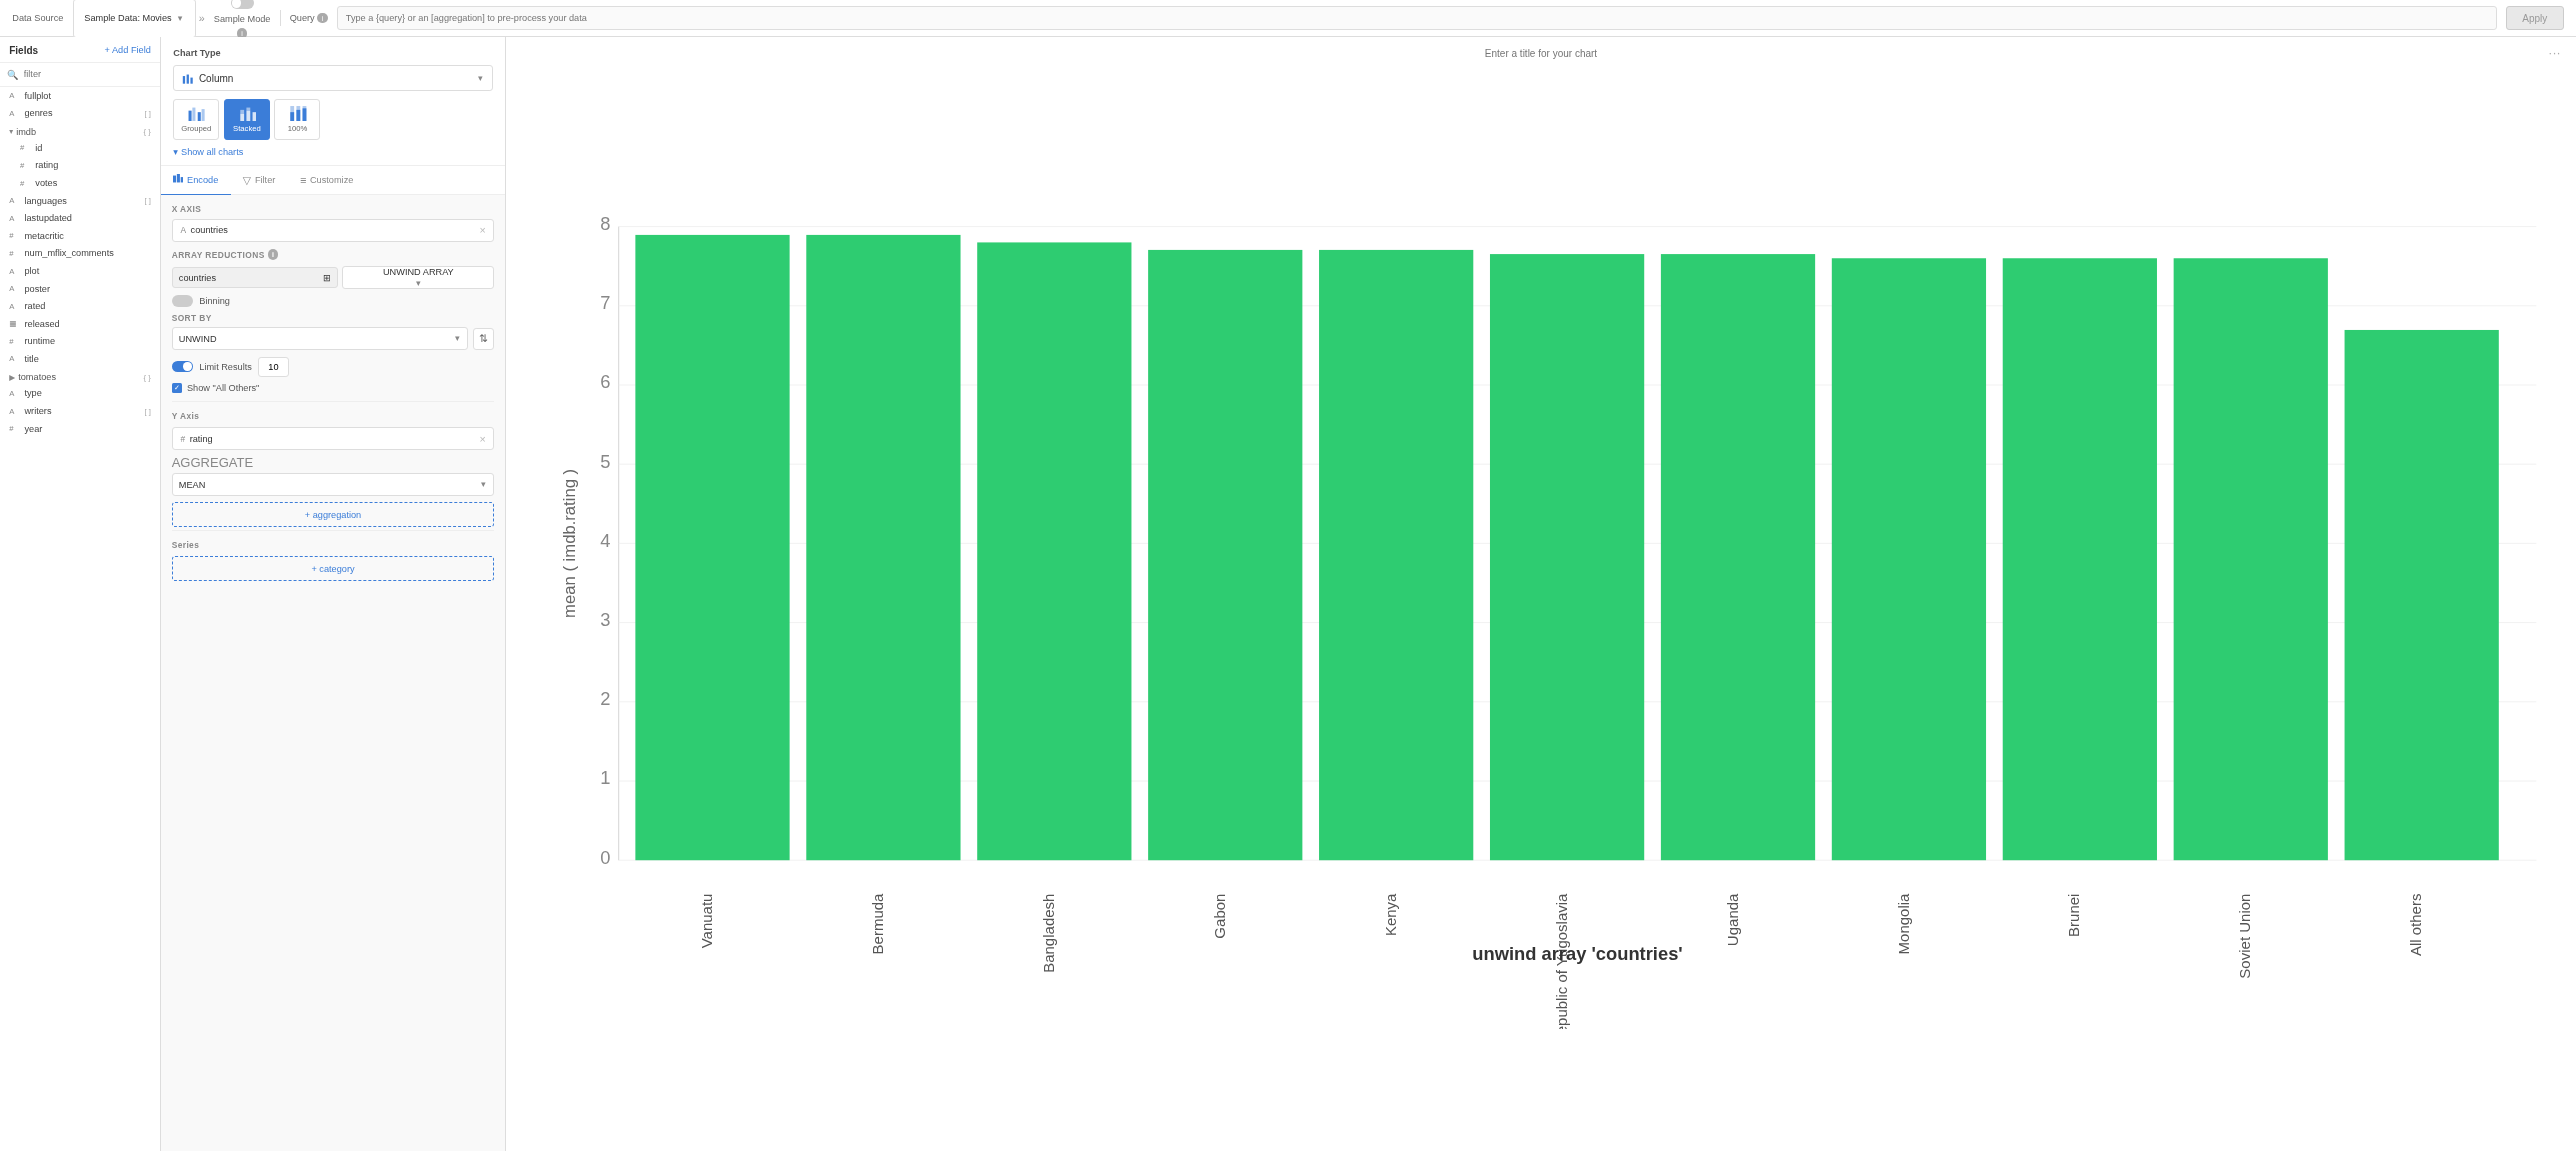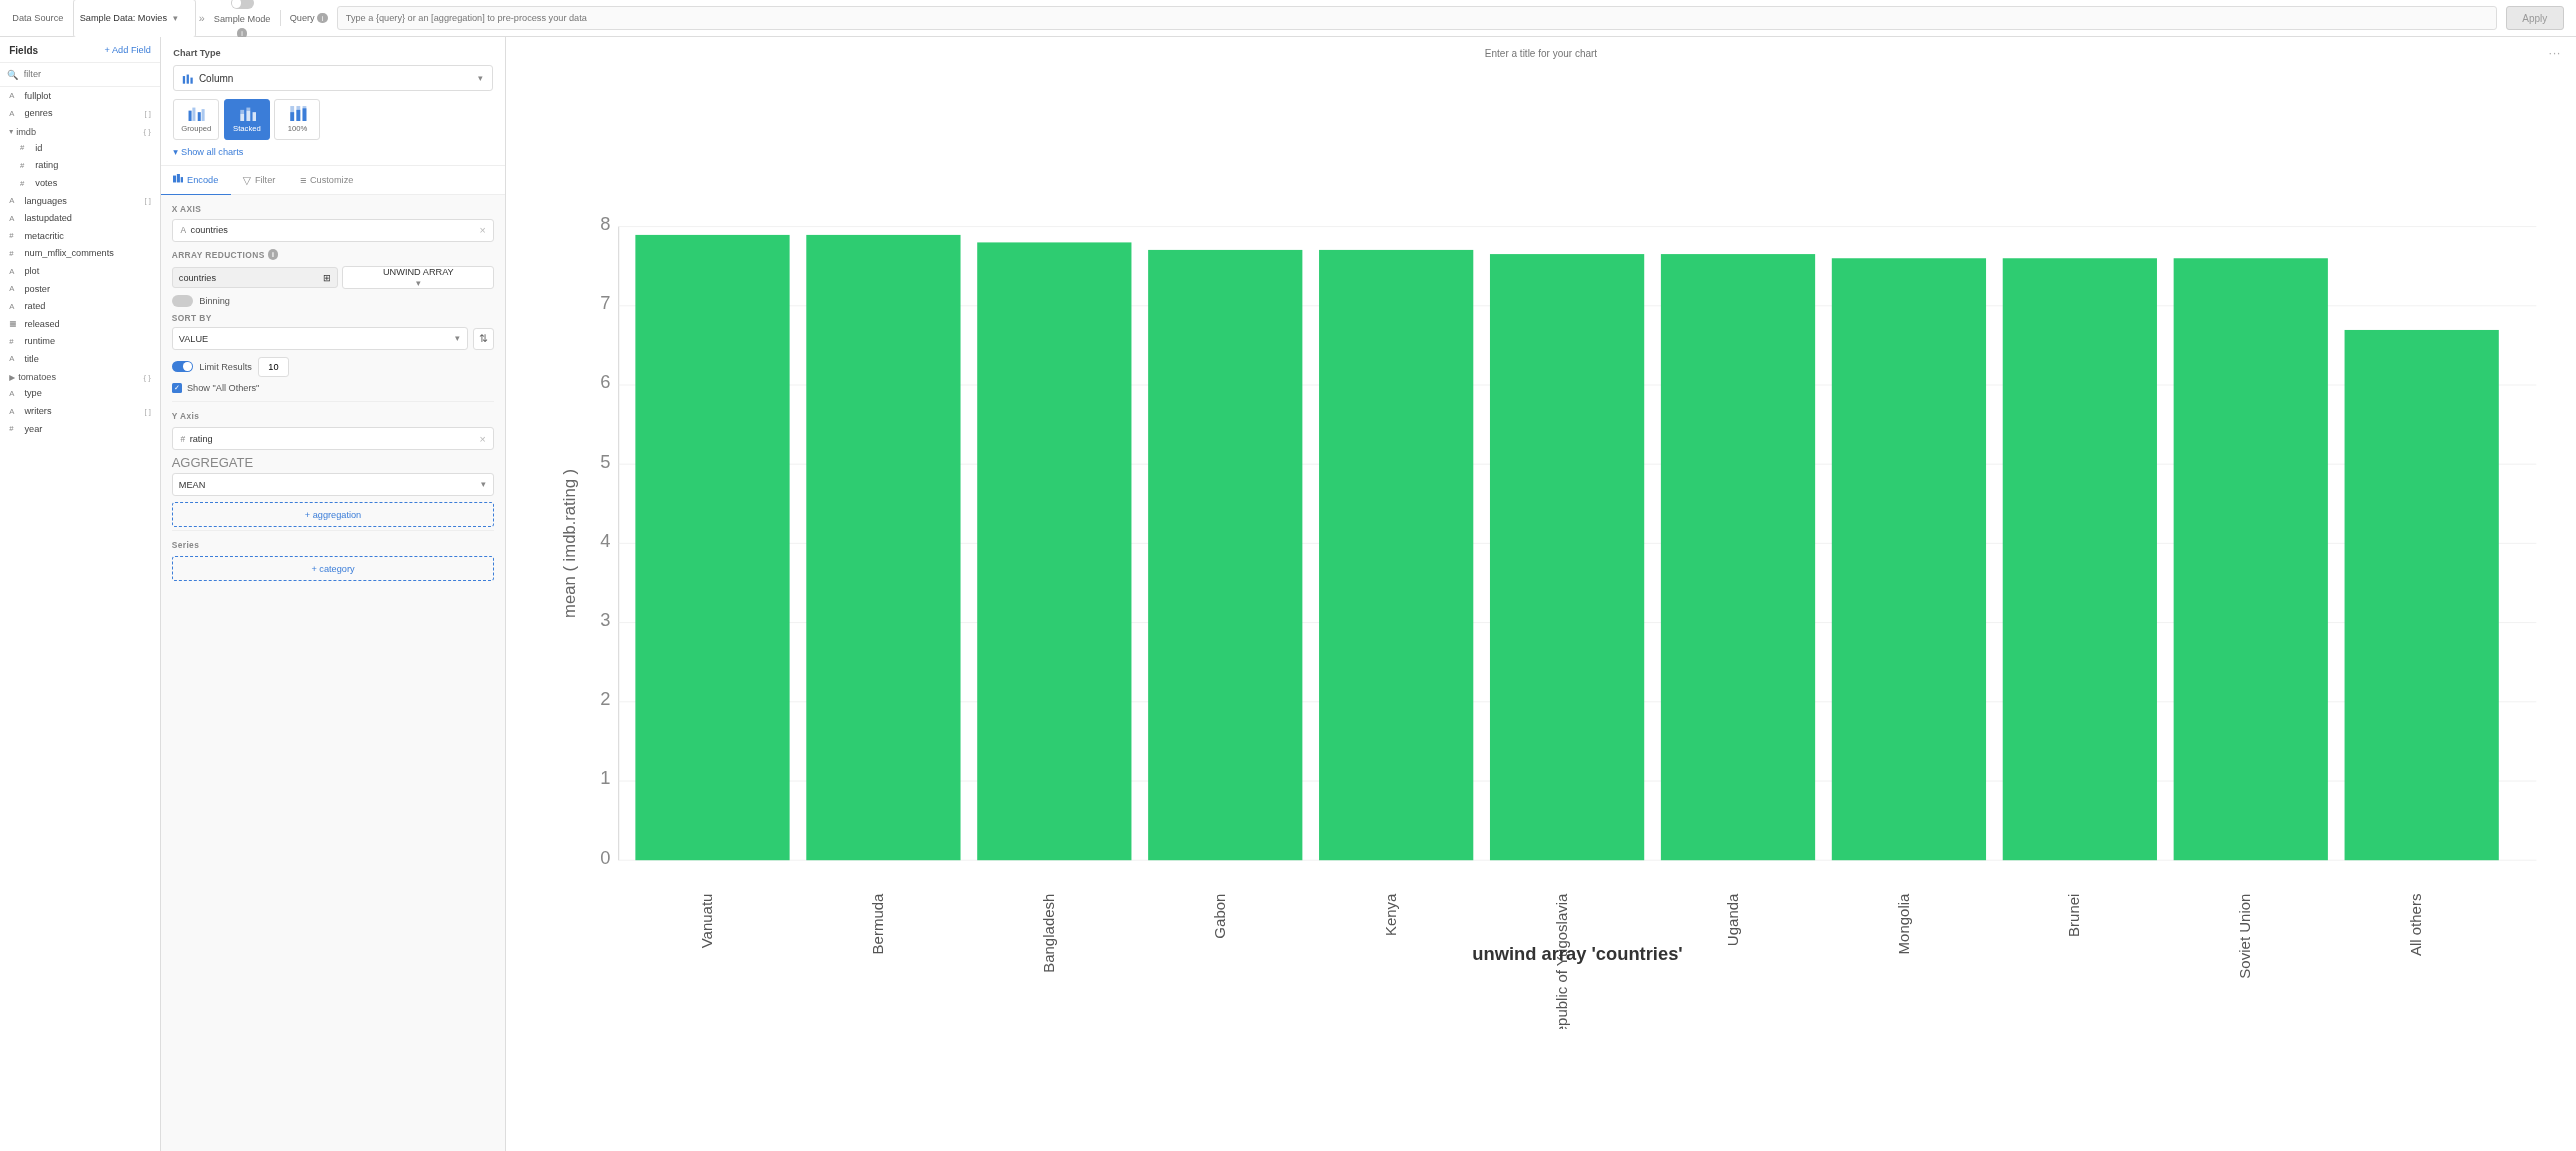--- a/index.html
+++ b/index.html
@@ -32,21 +32,21 @@
       border: 0.8px solid #ccc; border-radius: 3.1px; font-size: 10px; cursor: pointer; white-space: nowrap;
     }
 
     
     .datasource-select {
       display: flex; align-items: center; gap: 3.1px;
     }
     .datasource-dropdown {
       height: 39px; border: 0.8px solid #ddd; border-radius: 3.1px; padding: 0 6.1px;
       font-size: 9.2px; background: #fff; min-width: 123px; cursor: pointer;
-      display: flex; align-items: center; justify-content: flex-start; gap: 4.6px;
+      display: flex; align-items: center; justify-content: center; gap: 4.6px;
     }
     .arrow-btn { font-size: 10.7px; color: #999; }
 
     
     .main-layout { display: flex; height: calc(100vh - 37px); }
 
     
     .fields-panel {
       width: 161px; background: #fff; border-right: 0.8px solid #ddd;
       display: flex; flex-direction: column; flex-shrink: 0;
@@ -478,21 +478,21 @@
 
         <div class="binning-row">
           <div class="binning-toggle"></div>
           <span class="binning-label">Binning</span>
         </div>
 
         <div class="sort-by-section">
           <div class="sort-by-label">SORT BY</div>
           <div class="sort-row">
             <div class="sort-select">
-              <span>VALUE</span>
+              <span>UNWIND</span>
               <span class="dropdown-arrow">▼</span>
             </div>
             <div class="sort-dir-btn">⇅</div>
           </div>
         </div>
 
         <div class="limit-row">
           <div class="limit-toggle-on"></div>
           <span class="limit-label">Limit Results</span>
           <input class="limit-input" value="10" style="">

